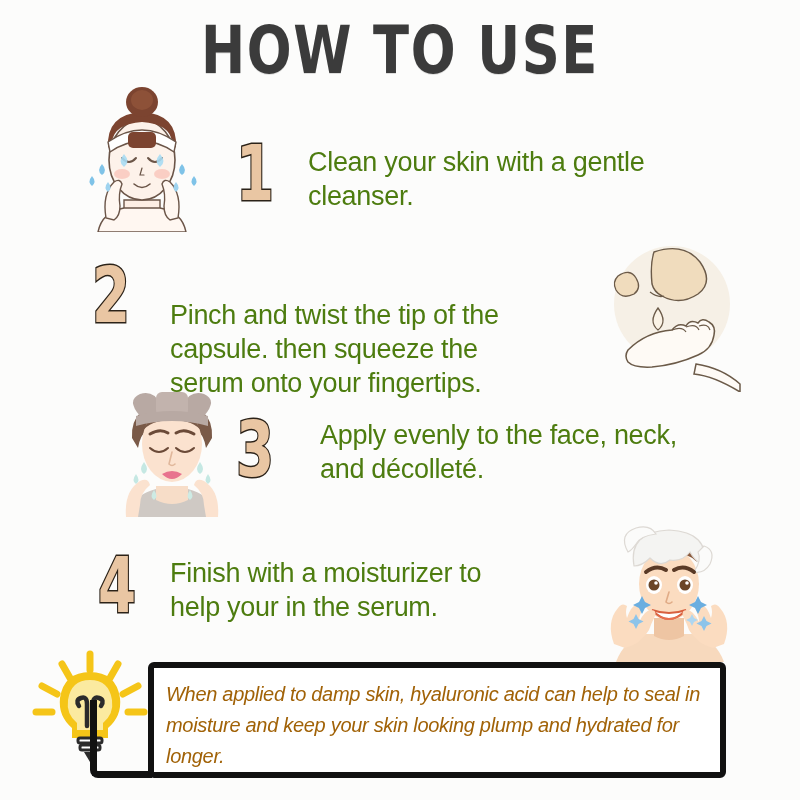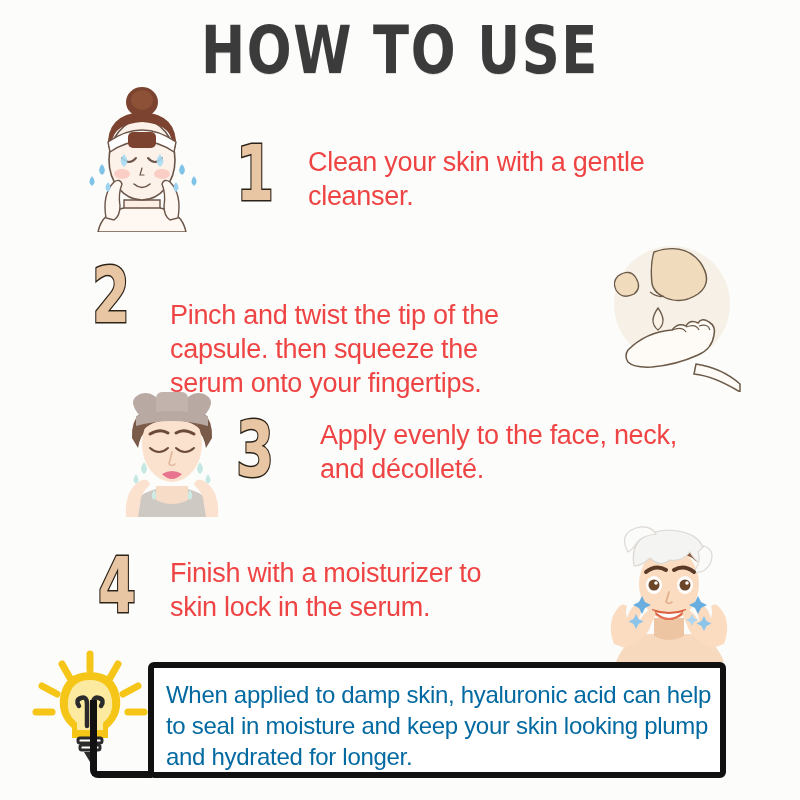--- a/index.html
+++ b/index.html
@@ -57,44 +57,45 @@
     paint-order: stroke fill;
     transform: scaleX(0.72);
     transform-origin: left top;
   }
 
   .step-text {
     position: absolute;
     font-family: "Liberation Sans", sans-serif;
     font-size: 27px;
     line-height: 34px;
-    color: #ef4444;
+    color: #4d7c0f;
     letter-spacing: -0.3px;
   }
 
   
   .tip-box {
     position: absolute;
     left: 148px;
     top: 662px;
     width: 578px;
     height: 116px;
     border: 6px solid #111111;
     border-radius: 6px;
     background: #ffffff;
   }
   .tip-text {
     position: absolute;
     left: 166px;
     top: 679px;
     width: 548px;
-    font-size: 24px;
+    font-size: 20px;
     line-height: 31px;
-    color: #0369a1;
+    color: #a16207;
     letter-spacing: -0.3px;
+    font-style: italic;
   }
   
   .tip-connector {
     position: absolute;
     left: 90px;
     top: 712px;
     width: 62px;
     height: 66px;
     border-left: 7px solid #111111;
     border-bottom: 7px solid #111111;
@@ -223,21 +224,21 @@
       <path d="M62 108 q5 7 0 10 q-5-3 0-10z" fill="#cdeee8" opacity="0.9"></path>
       <path d="M98 108 q5 7 0 10 q-5-3 0-10z" fill="#cdeee8" opacity="0.9"></path>
     </svg>
 
     <div class="num" style="left:236px; top:412px;">3</div>
     <div class="step-text" style="left:320px; top:418px; width:360px;">Apply evenly to the face, neck, and décolleté.</div>
   </div>
 
   <div class="step">
     <div class="num" style="left:98px; top:548px;">4</div>
-    <div class="step-text" style="left:170px; top:556px; width:360px;">Finish with a moisturizer to skin lock in the serum.</div>
+    <div class="step-text" style="left:170px; top:556px; width:360px;">Finish with a moisturizer to help your in the serum.</div>
 
     <svg class="svg-abs" style="left:584px; top:522px;" width="170" height="140" viewBox="0 0 170 140">
 
       <path d="M32 140 q8-22 30-28 l48 0 q22 6 30 28z" fill="#f7d9bd"></path>
 
       <path d="M70 96 l0 18 q15 8 30 0 l0-18z" fill="#eec5a3"></path>
 
       <ellipse cx="85" cy="62" rx="30" ry="36" fill="#fbdcc0"></ellipse>
 
       <path d="M57 40 q8-20 28-20 q20 0 28 20 q-10-10-28-10 q-18 0-28 10z" fill="#8a5a3c"></path>

